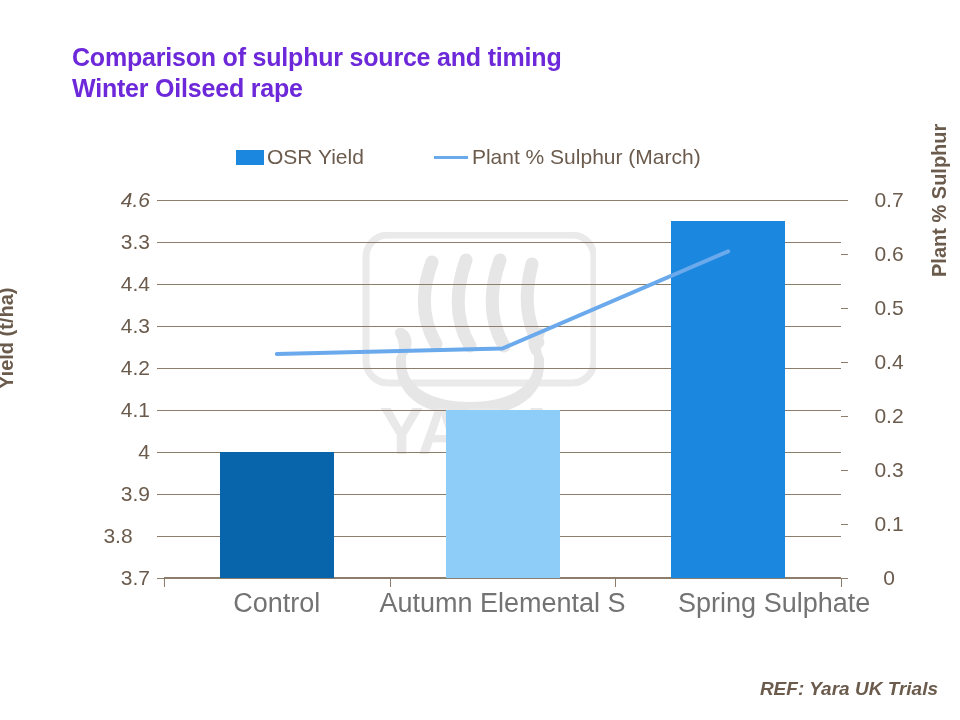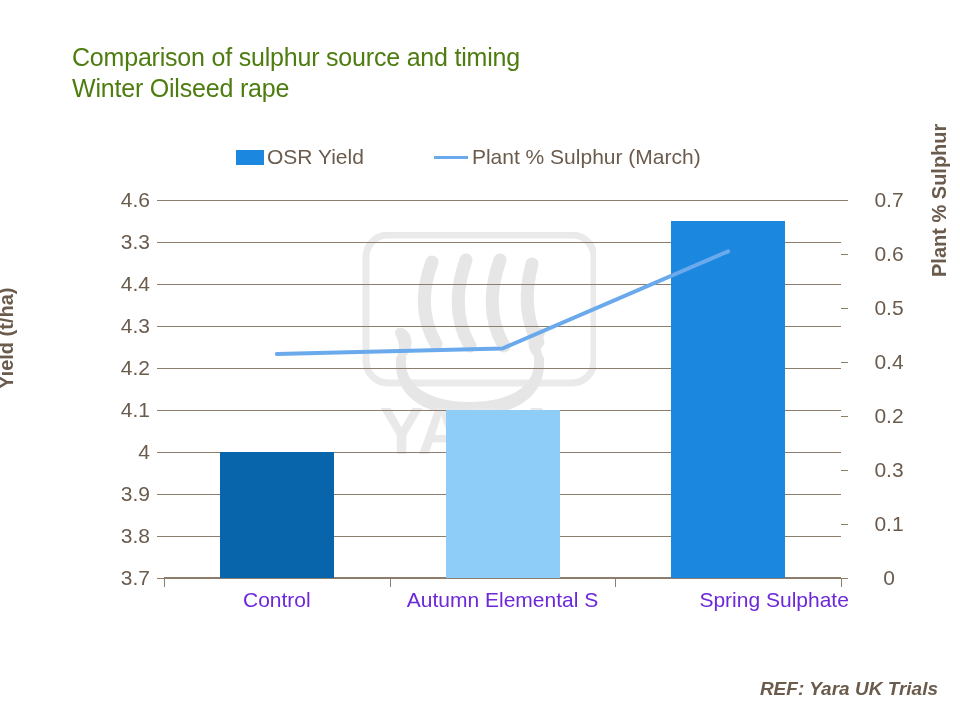--- a/index.html
+++ b/index.html
@@ -18,23 +18,23 @@
     width: 960px;
     height: 720px;
   }
 
   
   .chart-title {
     position: absolute;
     left: 72px;
     top: 42px;
     width: 760px;
-    color: #4d7c0f;
+    color: #6d28d9;
     font-size: 25px;
-    font-weight: normal;
+    font-weight: bold;
     line-height: 31px;
     letter-spacing: -0.2px;
   }
   .chart-title .line2 { display: block; }
 
   
   .legend {
     position: absolute;
     left: 236px;
     top: 142px;
@@ -179,22 +179,22 @@
     position: absolute;
     left: 164px;
     top: 588px;
     width: 677px;
     height: 30px;
   }
   .xlabel {
     position: absolute;
     top: 0;
     text-align: center;
-    font-size: 21px;
-    color: #6d28d9;
+    font-size: 27px;
+    color: #737373;
     white-space: nowrap;
     transform: translateX(-50%);
   }
   .xsep {
     position: absolute;
     top: 578px;
     width: 1px;
     height: 9px;
     background: #8C7D6D;
   }
@@ -277,29 +277,29 @@
         <div class="bar" style="left: 281.5px; width: 114px; height: 168px; background: rgb(141, 205, 248);"></div>
         <div class="bar" style="left: 507.167px; width: 114px; height: 357px; background: rgb(27, 135, 222);"></div>
       </div>
     <svg class="line-layer" id="line-layer" width="677" height="378">
         <polyline points="112.83333333333333,153.9 338.5,148.49999999999997 564.1666666666666,51.30000000000001" fill="none" stroke="#6AA9EC" stroke-width="4" stroke-linejoin="round" stroke-linecap="round"></polyline>
       </svg>
   </div>
 
   <div class="y-left-ticks" id="y-left-ticks">
       <div class="ytick" style="top: 378px;">3.7</div>
-      <div class="ytick" style="top: 336px;">3.8</div>
+      <div class="ytick" style="top: 336px; text-align: center;">3.8</div>
       <div class="ytick" style="top: 294px;">3.9</div>
       <div class="ytick" style="top: 252px;">4</div>
       <div class="ytick" style="top: 210px;">4.1</div>
       <div class="ytick" style="top: 168px;">4.2</div>
       <div class="ytick" style="top: 126px;">4.3</div>
       <div class="ytick" style="top: 84px;">4.4</div>
       <div class="ytick" style="top: 42px;">3.3</div>
-      <div class="ytick" style="top: 0px;">4.6</div>
+      <div class="ytick" style="top: 0px; font-style: italic;">4.6</div>
     </div>
 
   <div class="y-right-ticks" id="y-right-ticks">
       <div class="ytick" style="top: 378px;">0</div>
       <div class="ytick" style="top: 324px;">0.1</div>
       <div class="ytick" style="top: 270px;">0.3</div>
       <div class="ytick" style="top: 216px;">0.2</div>
       <div class="ytick" style="top: 162px;">0.4</div>
       <div class="ytick" style="top: 108px;">0.5</div>
       <div class="ytick" style="top: 54px;">0.6</div>

